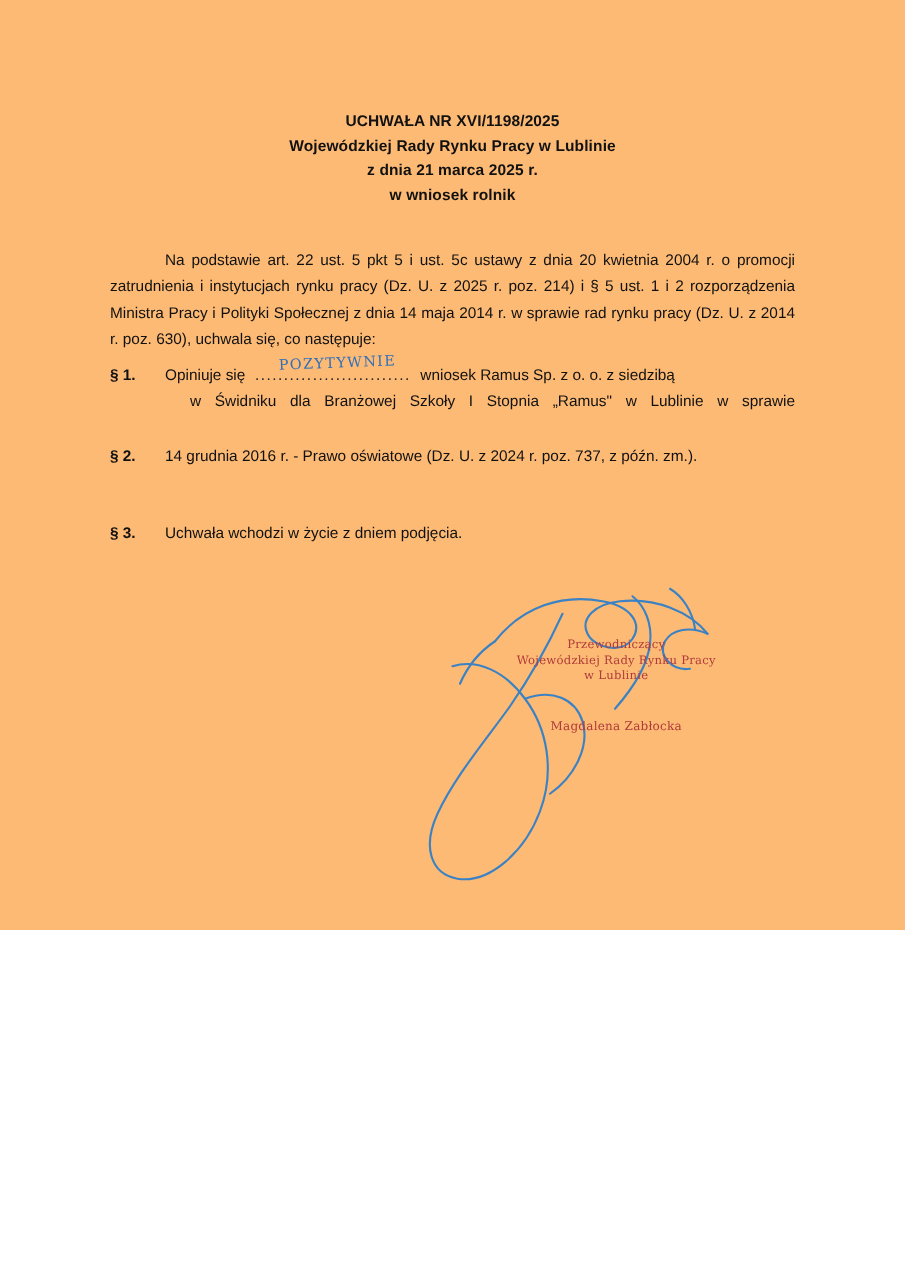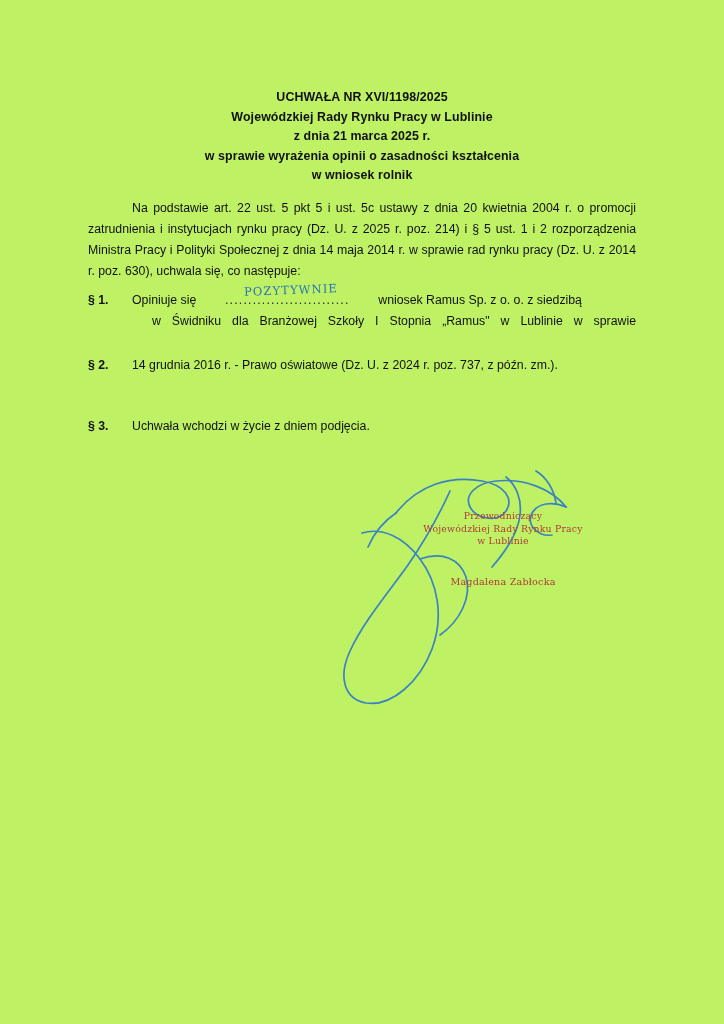--- a/index.html
+++ b/index.html
@@ -12,22 +12,22 @@
     height: 1024px;
     position: relative;
     overflow: hidden;
     font-family: "Liberation Sans", sans-serif;
     color: #111111;
   }
   .page {
     position: absolute;
     left: 0; top: 0;
     width: 724px;
-    height: 1024px;
-    background: #bef264;
+    height: 744px;
+    background: #fdba74;
   }
   
   .heading {
     position: absolute;
     left: 90px;
     top: 88px;
     width: 544px;
     text-align: center;
     font-weight: bold;
     font-size: 12.4px;
@@ -69,21 +69,20 @@
     text-align: justify;
   }
   #sec1 { top: 290px; }
   #sec2 { top: 355px; }
   #sec3 { top: 416px; }
 
   .s1-line1 {
     display: flex;
     align-items: baseline;
     white-space: nowrap;
-    gap: 21px;
   }
   .s1-pre { }
   .fill-field {
     position: relative;
     display: inline-block;
     min-width: 132px;
     margin: 0 4px;
     text-align: center;
   }
   .fill-dots {
@@ -115,21 +114,21 @@
   .sig-wrap {
     position: absolute;
     left: 300px;
     top: 455px;
     width: 360px;
     height: 260px;
   }
   .sig-svg { position: absolute; left: 0; top: 0; }
   .sig-stamp {
     position: absolute;
-    left: 98px;
+    left: 88px;
     top: 55px;
     width: 210px;
     text-align: center;
     color: #b03a3a;
     font-family: "DejaVu Serif", serif;
     font-size: 9.3px;
     line-height: 12.5px;
     letter-spacing: 0.2px;
   }
   .sig-stamp .name {
@@ -139,21 +138,20 @@
 </style>
 </head>
 <body>
 
 <div class="page">
 
   <div class="heading">
     <div>UCHWAŁA NR XVI/1198/2025</div>
     <div>Wojewódzkiej Rady Rynku Pracy w Lublinie</div>
     <div>z dnia 21 marca 2025 r.</div>
-    <div>w sprawie wyrażenia opinii o zasadności kształcenia</div>
     <div>w wniosek rolnik</div>
   </div>
 
   <p class="intro">Na podstawie art. 22 ust. 5 pkt 5 i ust. 5c ustawy z dnia 20 kwietnia 2004 r. o promocji zatrudnienia i instytucjach rynku pracy (Dz. U. z 2025 r. poz. 214) i § 5 ust. 1 i 2 rozporządzenia Ministra Pracy i Polityki Społecznej z dnia 14 maja 2014 r. w sprawie rad rynku pracy (Dz. U. z 2014 r. poz. 630), uchwala się, co następuje:</p>
 
   <div class="section" id="sec1">
     <span class="num">§ 1.</span>
     <div class="body">
       <span class="s1-line1">
         <span class="s1-pre">Opiniuje się</span>

